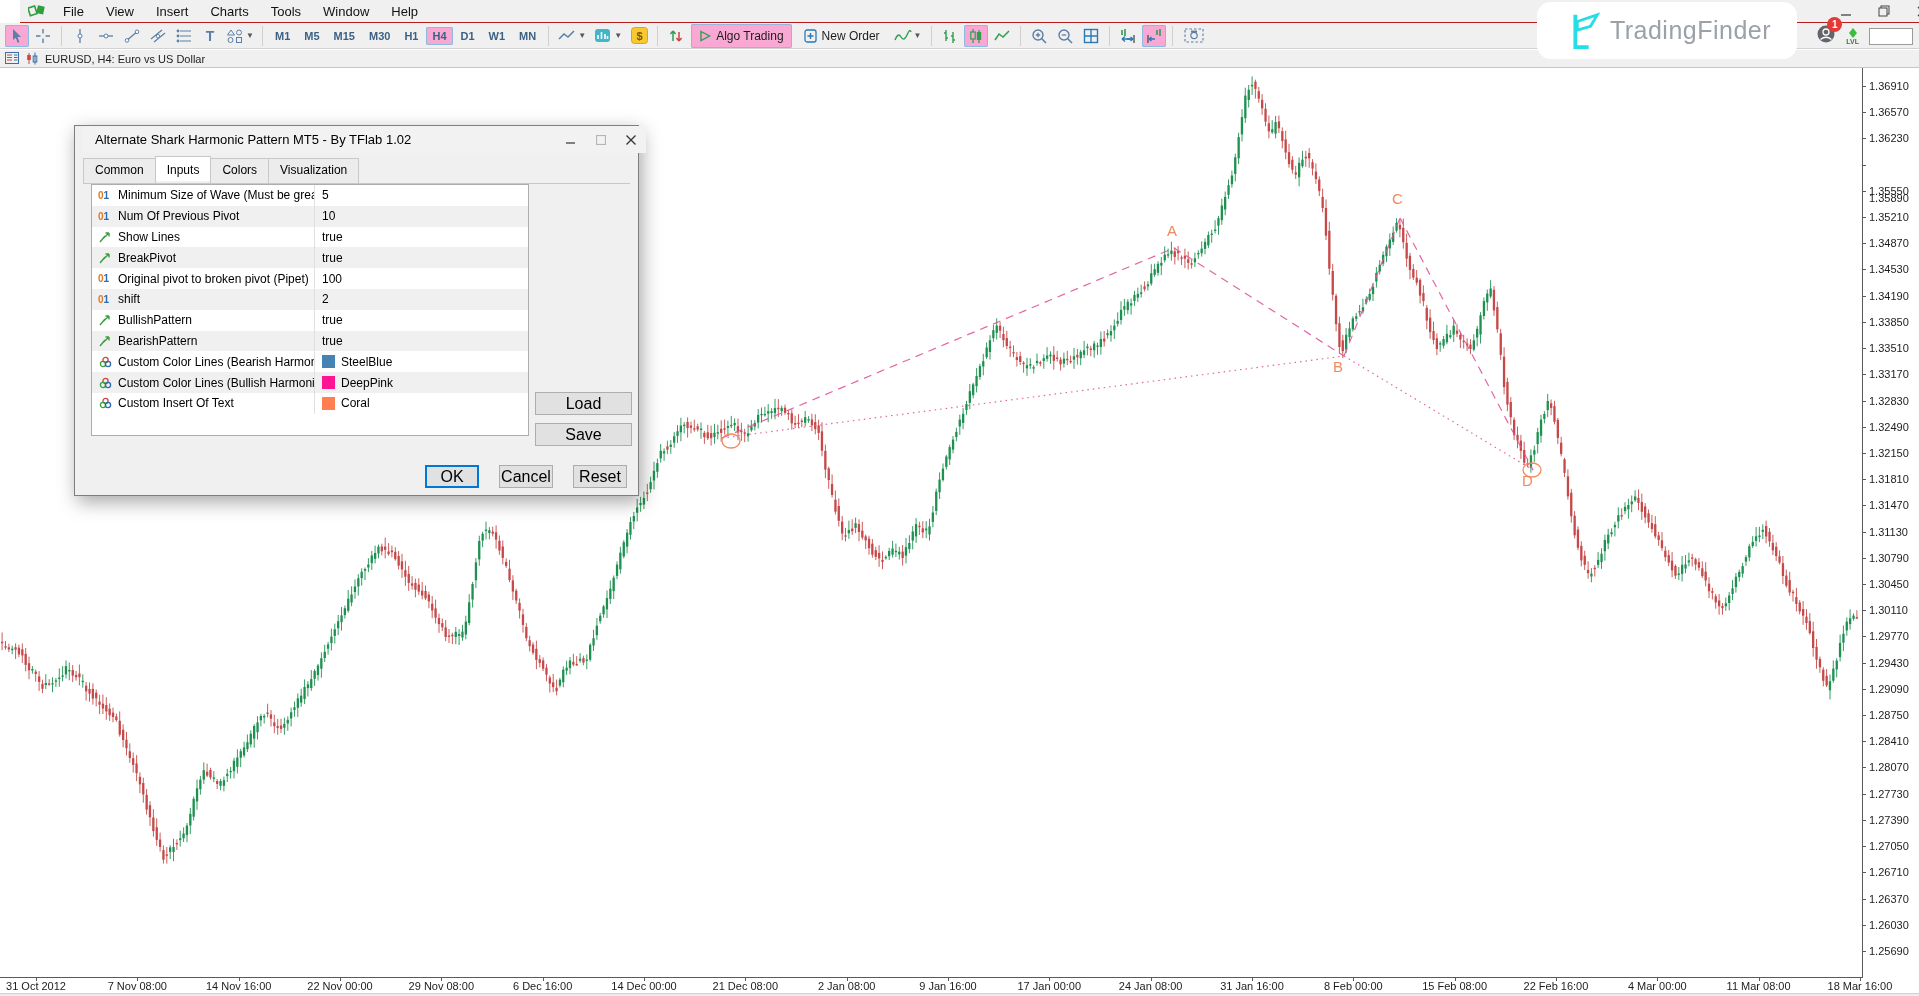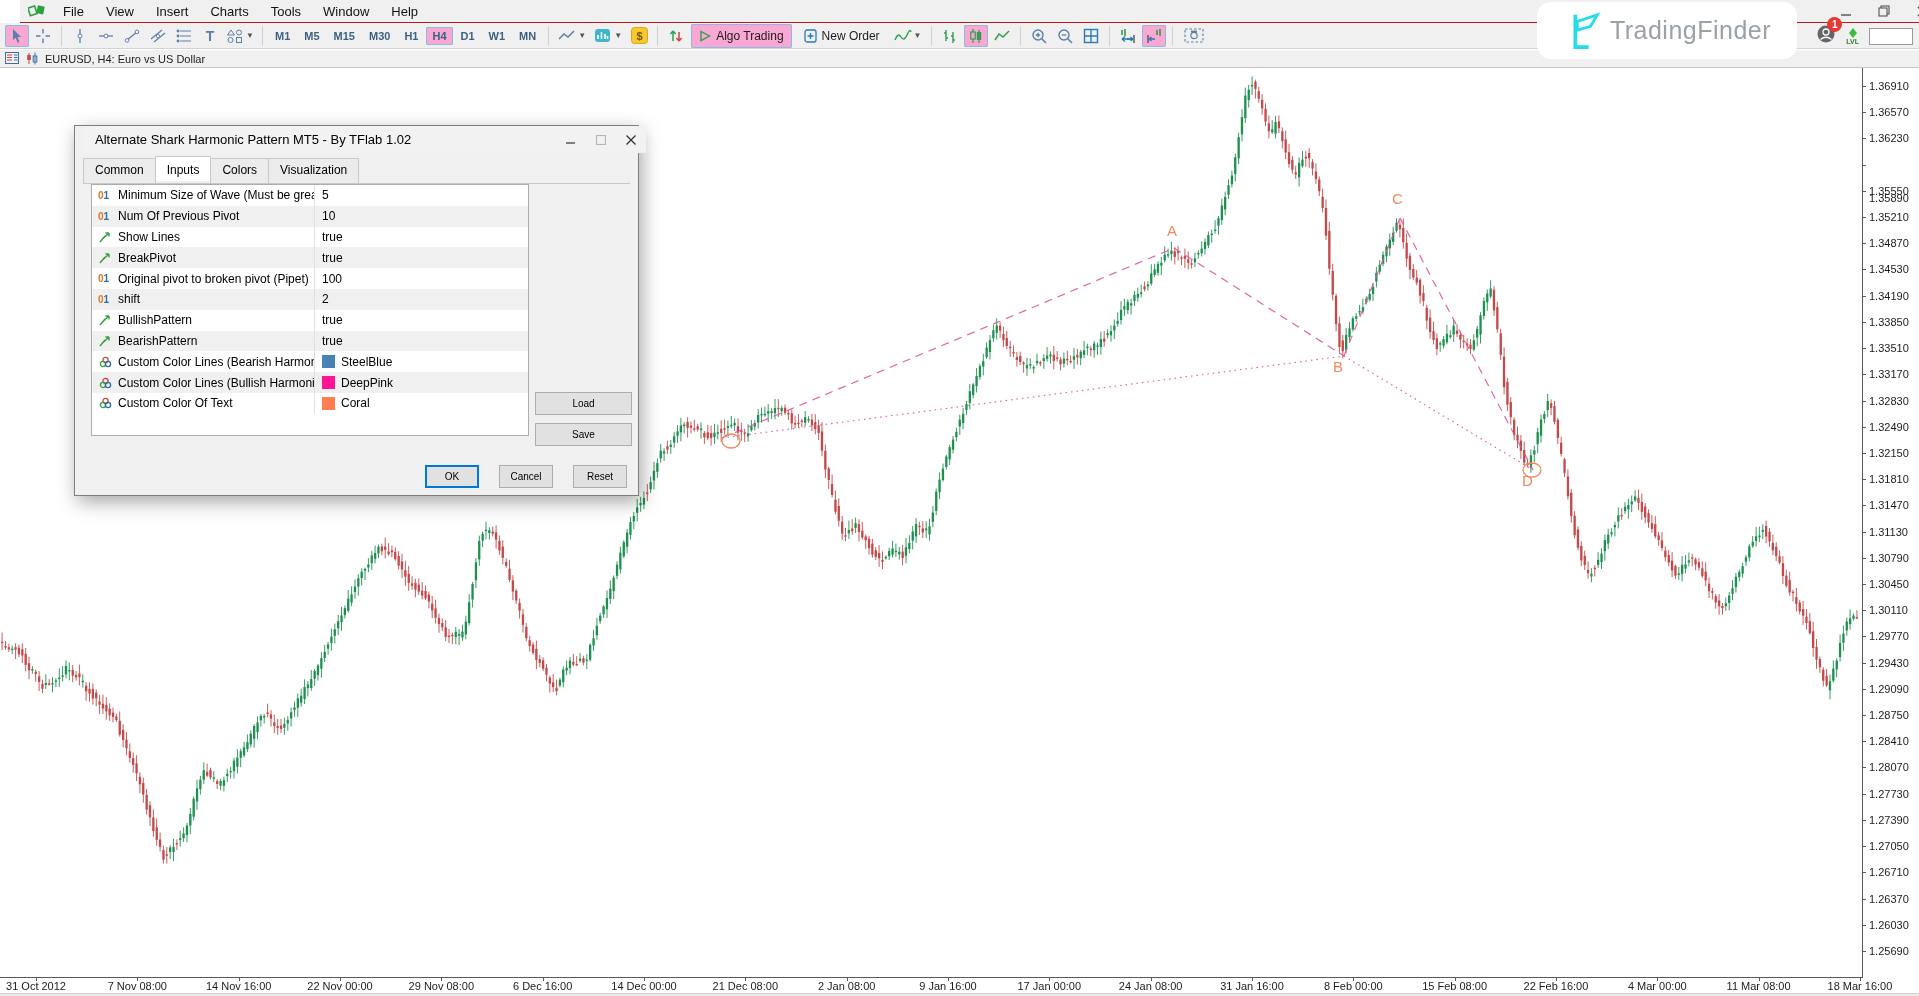--- a/index.html
+++ b/index.html
@@ -57,21 +57,21 @@
   .dtab.active{background:#fff;z-index:2;top:-2px;padding-top:6px;}
   .dlg-tabline{left:8px;top:57px;width:547px;height:1px;background:#c8c8c8;}
   .dlg-table{left:16px;top:58px;width:436px;height:250px;background:#fff;border:1px solid #adadad;overflow:hidden;}
   .thead{display:flex;height:20px;line-height:20px;border-bottom:1px solid #e0e0e0;color:#333;}
   .prow{display:flex;height:20.8px;align-items:center;}
   .prow.alt{background:#f0f0f0;}
   .pi{width:26px;display:flex;justify-content:center;align-items:center;flex:none;}
   .pl{width:196px;flex:none;white-space:nowrap;overflow:hidden;}
   .pv{flex:1;border-left:1px solid #e0e0e0;padding-left:7px;height:100%;display:flex;align-items:center;gap:6px;}
   .swatch{width:13px;height:13px;display:inline-block;flex:none;}
-  .btn{position:absolute;background:#e1e1e1;border:1px solid #adadad;font-size:10px;text-align:center;
+  .btn{position:absolute;background:#e1e1e1;border:1px solid #adadad;font-size:16px;text-align:center;
     display:flex;align-items:center;justify-content:center;font-family:"Liberation Sans",sans-serif;}
   .btn.def{border-color:#0078d7;box-shadow:inset 0 0 0 1px #0078d7;}
 </style>
 </head>
 <body>
 
 <div class="screen">
 
   <div class="abs menubar">
     <svg class="logo" viewBox="0 0 18 14">
@@ -1710,21 +1710,21 @@
             </span>
           </div>
           <div class="prow">
             <span class="pi">
               <svg width="13" height="12">
                 <circle cx="6.5" cy="4" r="2.6" fill="none" stroke="#cc4444" stroke-width="1.3"></circle>
                 <circle cx="4" cy="8" r="2.6" fill="none" stroke="#3a9e3a" stroke-width="1.3"></circle>
                 <circle cx="9" cy="8" r="2.6" fill="none" stroke="#2b6cb0" stroke-width="1.3"></circle>
               </svg>
             </span>
-            <span class="pl">Custom Color Of Text</span>
+            <span class="pl">Custom Insert Of Text</span>
             <span class="pv">
               <span class="swatch" style="background: rgb(255, 127, 80);"></span>
               <span>Coral</span>
             </span>
           </div>
         </div>
     </div>
     <button class="btn" style="left:460px;top:266px;width:97px;height:23px">Load</button>
     <button class="btn" style="left:460px;top:297px;width:97px;height:23px">Save</button>
     <button class="btn def" style="left:350px;top:339px;width:54px;height:23px">OK</button>

